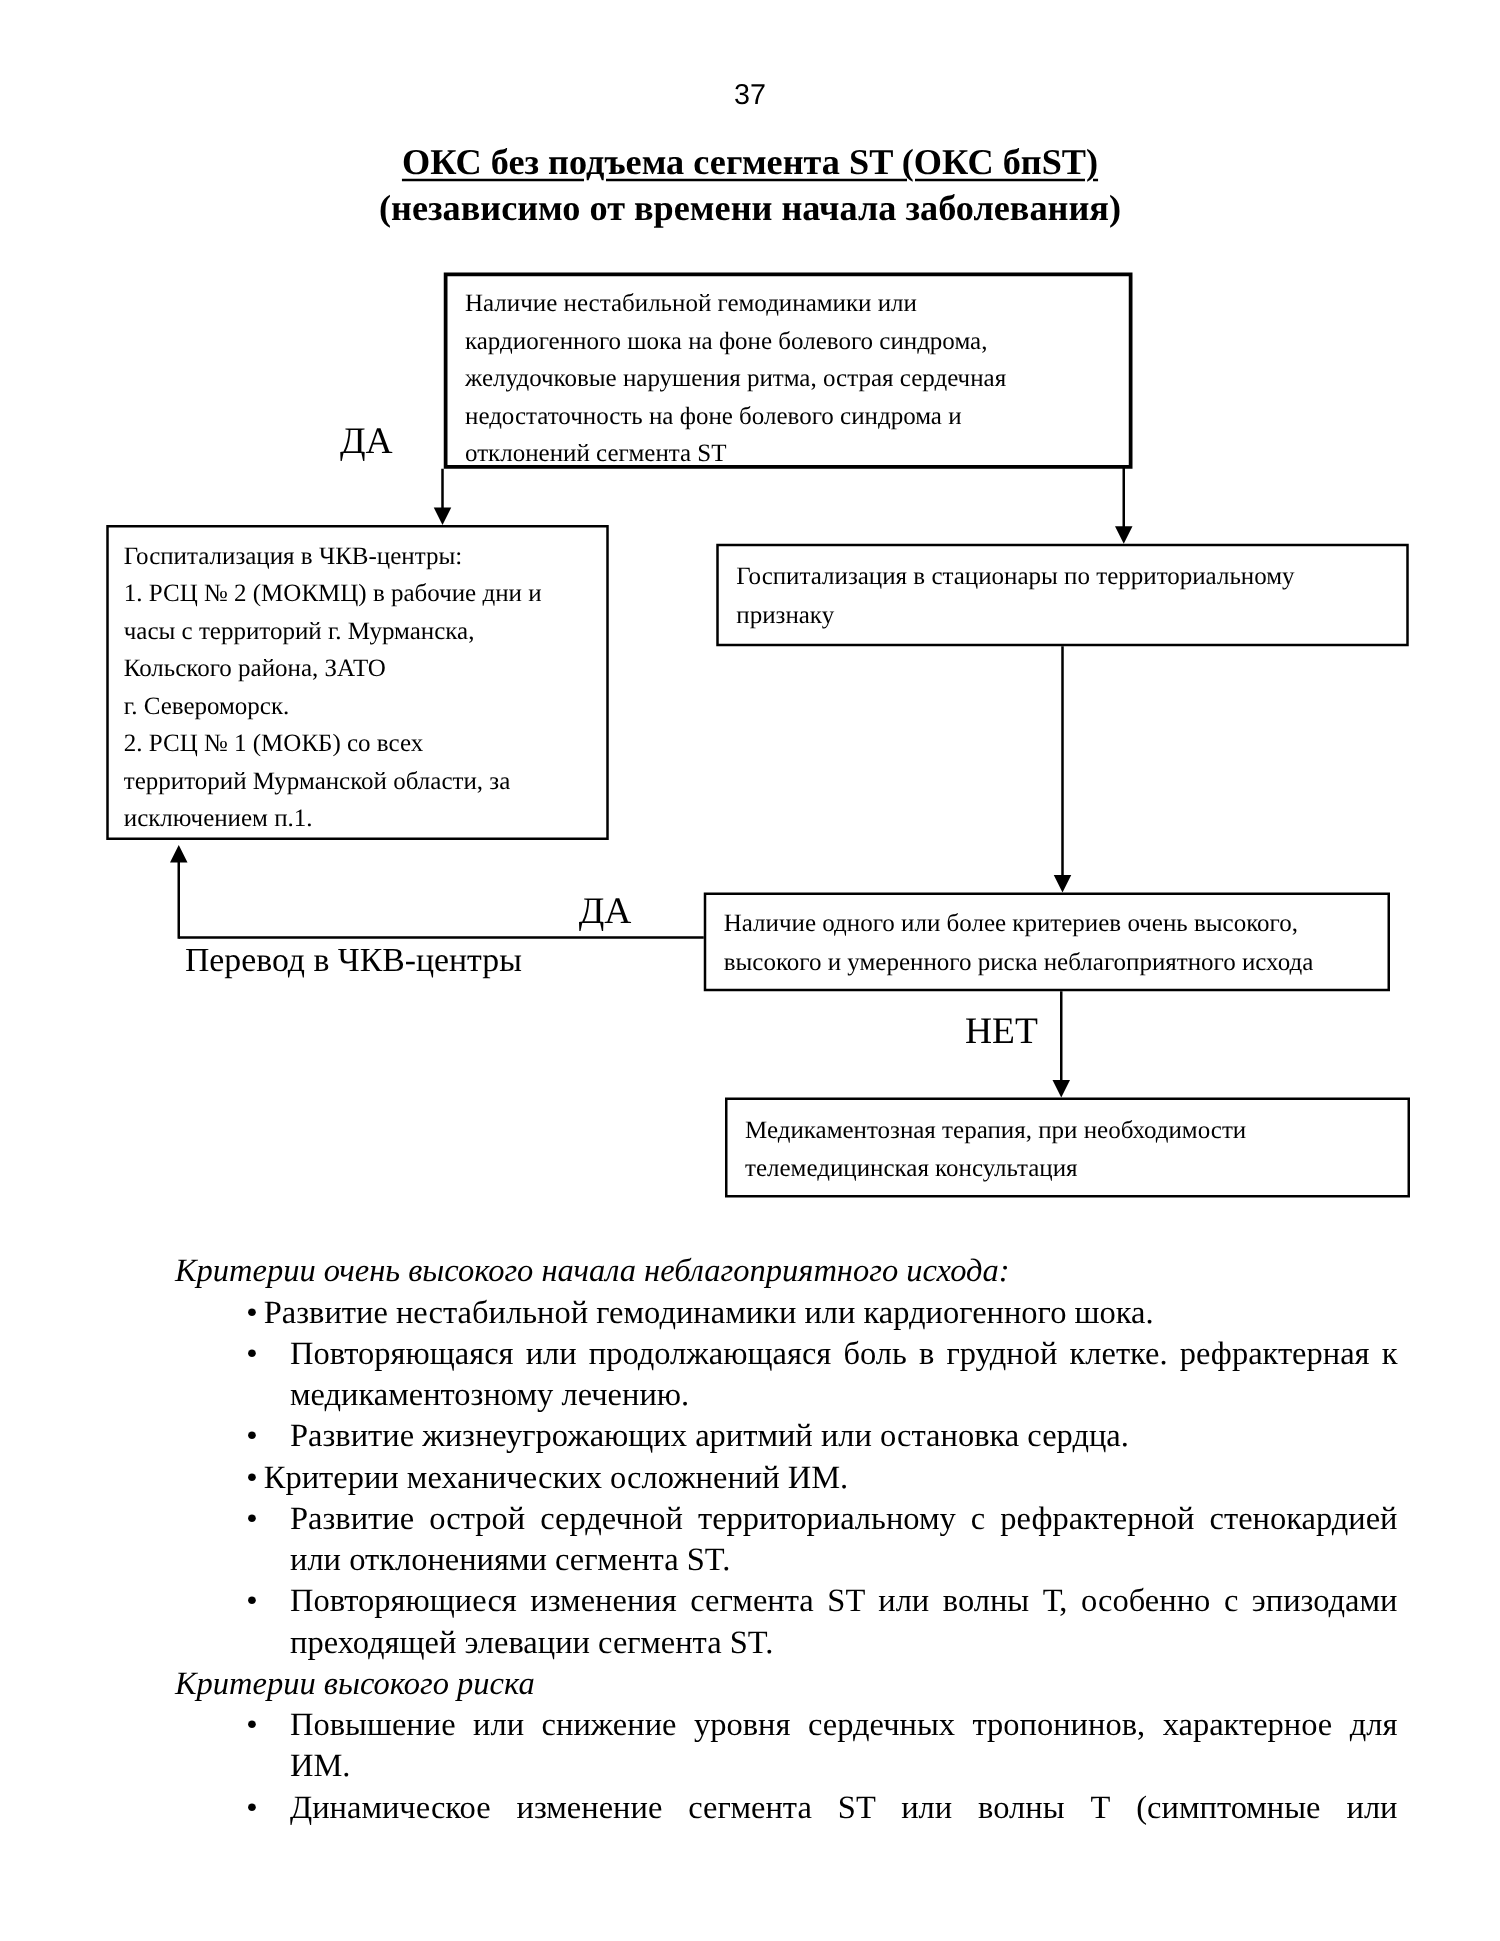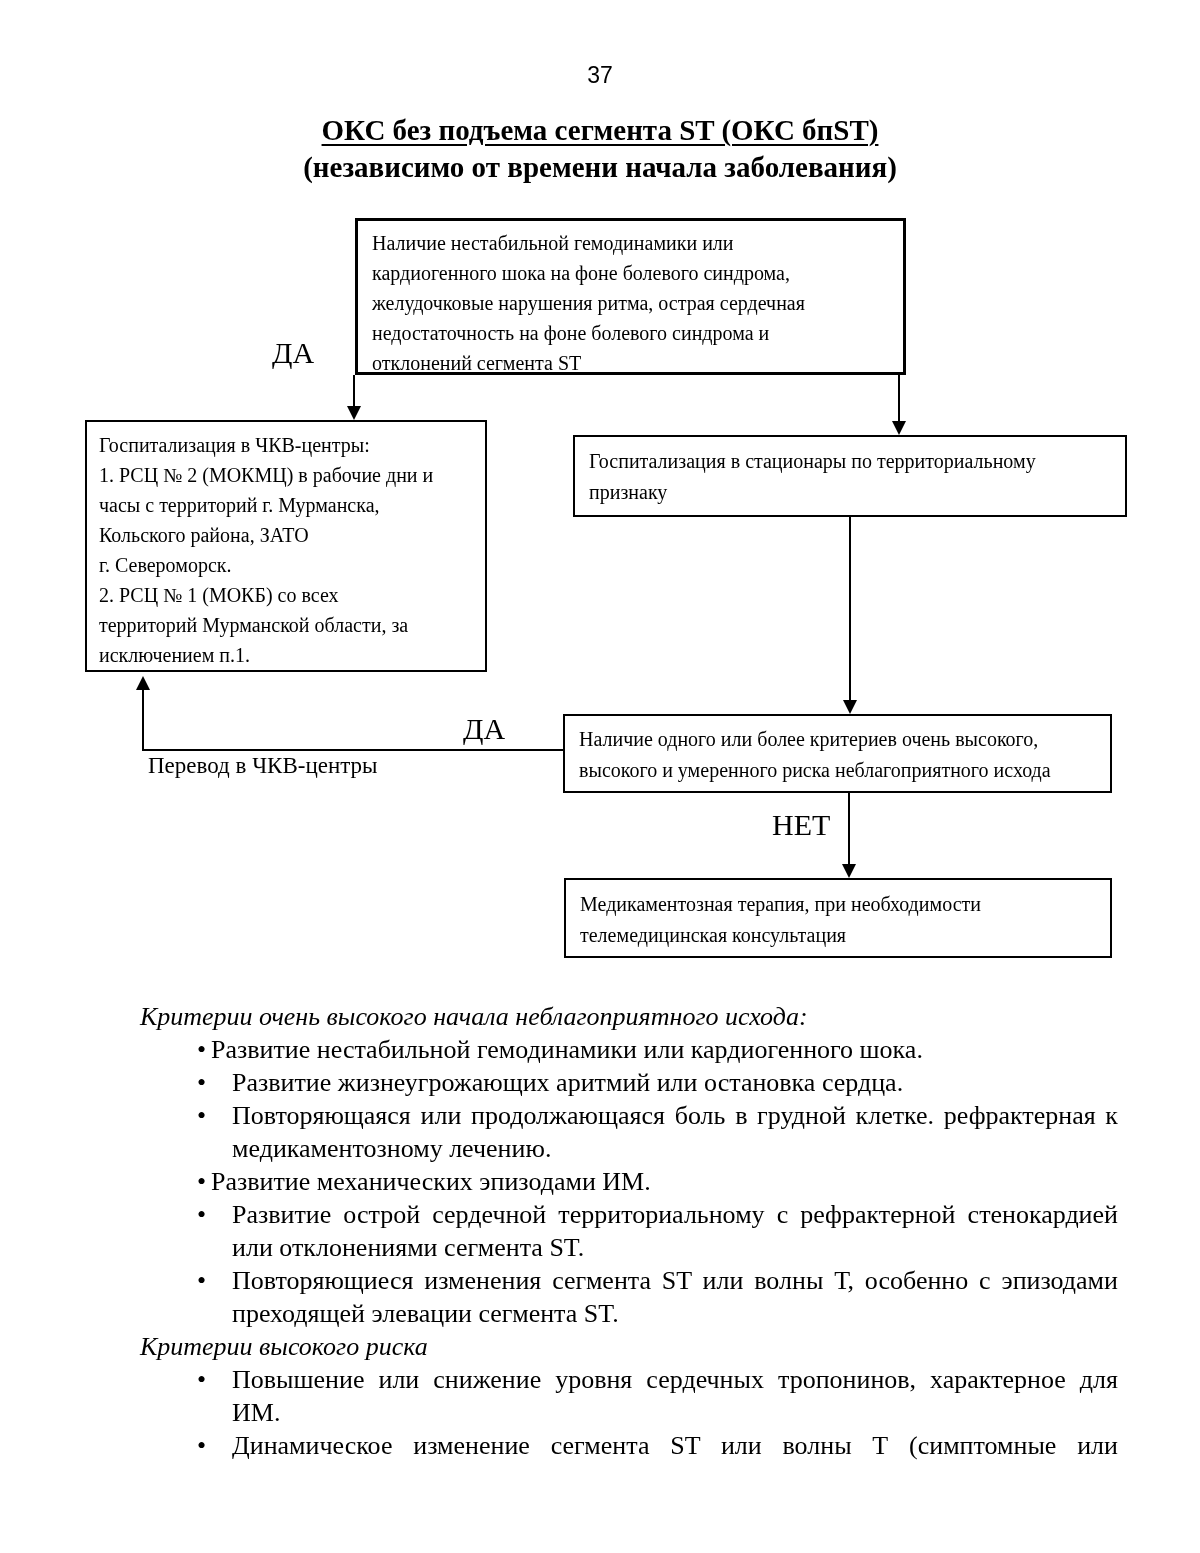--- a/index.html
+++ b/index.html
@@ -13,21 +13,21 @@
   .doc-title { position:absolute; top:112px; left:0; width:1200px; text-align:center;
                font-weight:bold; font-size:29px; line-height:37px; }
   .doc-title .u { text-decoration:underline; text-decoration-thickness:2px; text-underline-offset:4px; }
 
   .fc-box { position:absolute; border:2px solid #000; background:#fff;
             white-space:pre-line; font-size:20px; line-height:30px; padding:6px 14px;font-family:Liberation Serif, serif; }
   .box-top      { left:355px; top:218px; width:551px; height:157px; border-width:3px; padding-top:7px; }
   .box-left     { left:85px;  top:420px; width:402px; height:252px; padding:8px 12px; }
   .box-right    { left:573px; top:435px; width:554px; height:82px;  padding-top:9px; line-height:31px; }
   .box-criteria { left:563px; top:714px; width:549px; height:79px;  padding-top:8px; line-height:31px; }
-  .box-therapy  { left:564px; top:878px; width:548px; height:80px;  padding-top:9px; line-height:31px; }
+  .box-therapy  { left:580px; top:878px; width:548px; height:80px;  padding-top:9px; line-height:31px; }
 
   .fc-line { position:absolute; background:#000; }
   .line-top-left     { left:353px; top:375px; width:2px; height:33px; }
   .line-top-right    { left:898px; top:373px; width:2px; height:50px; }
   .line-right-down   { left:849px; top:517px; width:2px; height:185px; }
   .line-no-down      { left:848px; top:793px; width:2px; height:73px; }
   .line-return-h     { left:143px; top:749px; width:420px; height:2px; }
   .line-return-v     { left:142px; top:689px; width:2px;  height:62px; }
 
   .arr-down { position:absolute; width:0; height:0;
@@ -39,21 +39,21 @@
   .arr-to-left-box     { left:347px; top:406px; }
   .arr-to-right-box    { left:892px; top:421px; }
   .arr-to-criteria-box { left:843px; top:700px; }
   .arr-to-therapy-box  { left:842px; top:864px; }
   .arr-to-left-box-up  { left:136px; top:676px; }
 
   .fc-label { position:absolute; font-size:30px; }
   .label-da-top { left:272px; top:336px; }
   .label-da-mid { left:463px; top:712px; }
   .label-net    { left:772px; top:808px; }
-  .label-transfer { left:148px; top:753px; font-size:23px; }
+  .label-transfer { left:148px; top:753px; font-size:27px; }
 
   .criteria-text { position:absolute; left:140px; top:1000px; width:978px;
                    font-size:26px; line-height:33px; }
   .crit-heading { font-style:italic; font-weight:normal; font-size:26px; }
   .crit-item { position:relative; padding-left:92px; text-align:justify; }
   .crit-item::before { content:"\2022"; position:absolute; left:57px; }
   .crit-item.tight { padding-left:71px; }
   .crit-item.jlast { text-align-last:justify; }
 </style>
 </head>
@@ -105,23 +105,23 @@
   <div class="arr-up arr-to-left-box-up"></div>
 
   <div class="fc-label label-da-top">ДА</div>
   <div class="fc-label label-da-mid">ДА</div>
   <div class="fc-label label-net">НЕТ</div>
   <div class="fc-label label-transfer">Перевод в ЧКВ-центры</div>
 
   <div class="criteria-text">
     <div class="crit-heading">Критерии очень высокого начала неблагоприятного исхода:</div>
     <div class="crit-item tight">Развитие нестабильной гемодинамики или кардиогенного шока.</div>
+    <div class="crit-item">Повторяющаяся или продолжающаяся боль в грудной клетке. рефрактерная к медикаментозному лечению.</div>
     <div class="crit-item">Развитие жизнеугрожающих аритмий или остановка сердца.</div>
-    <div class="crit-item">Повторяющаяся или продолжающаяся боль в грудной клетке. рефрактерная к медикаментозному лечению.</div>
-    <div class="crit-item tight">Развитие механических эпизодами ИМ.</div>
+    <div class="crit-item tight">Критерии механических осложнений ИМ.</div>
     <div class="crit-item">Развитие острой сердечной территориальному с рефрактерной стенокардией или отклонениями сегмента ST.</div>
     <div class="crit-item">Повторяющиеся изменения сегмента ST или волны Т, особенно с эпизодами преходящей элевации сегмента ST.</div>
     <div class="crit-heading">Критерии высокого риска</div>
     <div class="crit-item">Повышение или снижение уровня сердечных тропонинов, характерное для ИМ.</div>
     <div class="crit-item jlast">Динамическое изменение сегмента ST или волны Т (симптомные или</div>
   </div>
 
 </div>
 
 </body></html>

